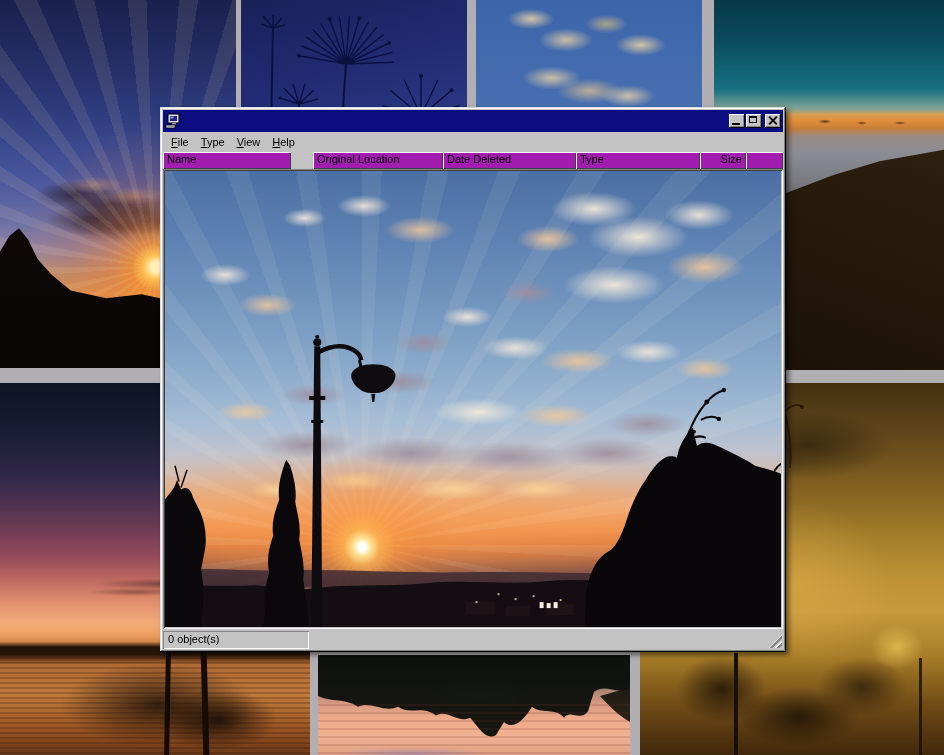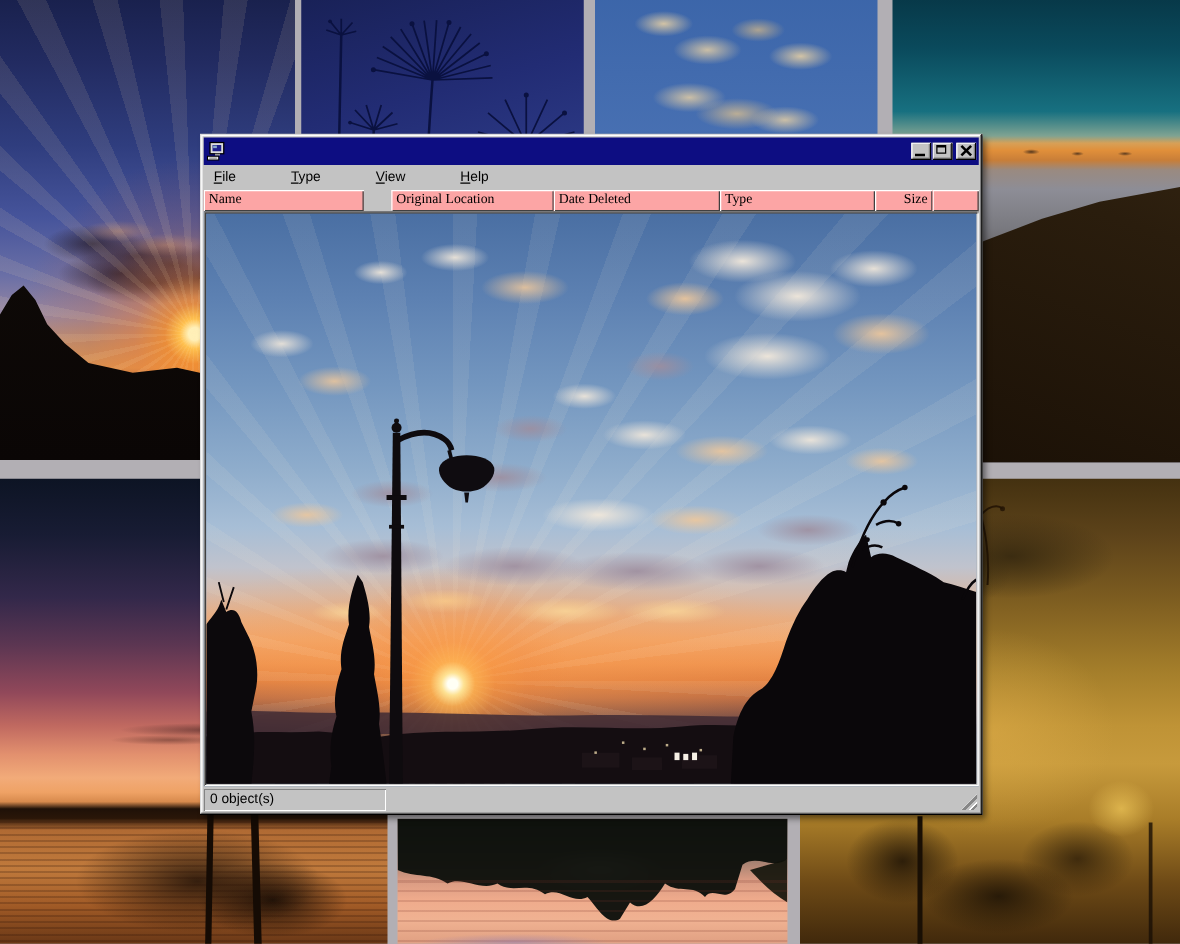--- a/index.html
+++ b/index.html
@@ -135,27 +135,27 @@
   .tbtn + .tbtn{margin-left:1px;}
   .tbtn.close{margin-left:3px;}
   .glyph{position:absolute;}
   .glyph-min{left:3px;bottom:3px;width:8px;height:2px;background:#000;}
   .glyph-max{left:3px;top:2px;width:8px;height:7px;border:1px solid #000;border-top-width:2px;box-sizing:border-box;}
   .glyph-close{left:3px;top:2px;width:9px;height:9px;}
   .glyph-close::before,.glyph-close::after{content:"";position:absolute;left:4px;top:-1px;width:2px;height:11px;background:#000;}
   .glyph-close::before{transform:rotate(45deg);}
   .glyph-close::after{transform:rotate(-45deg);}
 
-  .menubar{height:20px;display:flex;align-items:center;padding-left:2px;flex:0 0 auto;font-size:11px;color:#000;gap:32px;}
+  .menubar{height:20px;display:flex;align-items:center;padding-left:2px;flex:0 0 auto;font-size:11px;color:#000;}
   .menu-item{display:inline-block;padding:2px 6px;cursor:default;}
   .menu-item::first-letter{text-decoration:underline;}
 
   .colheaders{height:17px;display:flex;flex:0 0 auto;font-size:11px;color:#000;}
-  .colhdr{background:#fca5a5;box-shadow:inset 1px 1px 0 #fff,inset -1px -1px 0 #404040;
-    padding:1px 4px;box-sizing:border-box;white-space:nowrap;overflow:hidden;cursor:default;font-family:Liberation Serif, serif;}
+  .colhdr{background:#a21caf;box-shadow:inset 1px 1px 0 #fff,inset -1px -1px 0 #404040;
+    padding:1px 4px;box-sizing:border-box;white-space:nowrap;overflow:hidden;cursor:default;}
   .colhdr.right{text-align:right;}
   .col-name{width:128px;} .col-orig{width:130px;margin-left:22px;} .col-date{width:133px;}
   .col-type{width:124px;} .col-size{width:46px;} .col-fill{flex:1 1 auto;}
 
   .client{flex:1 1 auto;position:relative;background:#7a93b5;
     box-shadow:inset 1px 1px 0 #848484,inset -1px -1px 0 #fff,inset 2px 2px 0 #404040,inset -2px -2px 0 #c3c3c3;}
   .photo{position:absolute;inset:2px;overflow:hidden;
     background:linear-gradient(180deg,#4a6fa3 0%,#5d81b2 15%,#7396bf 30%,#8fadcc 45%,
       #a7bed6 55%,#c0c3cd 62%,#d6b9a8 67%,#e8ae83 71%,#f2a468 75%,#ef9350 79%,
       #e07f41 82%,#b96a44 85%,#7c4f46 88%,#47333c 91%,#201a20 94%,#120e12 100%);}

